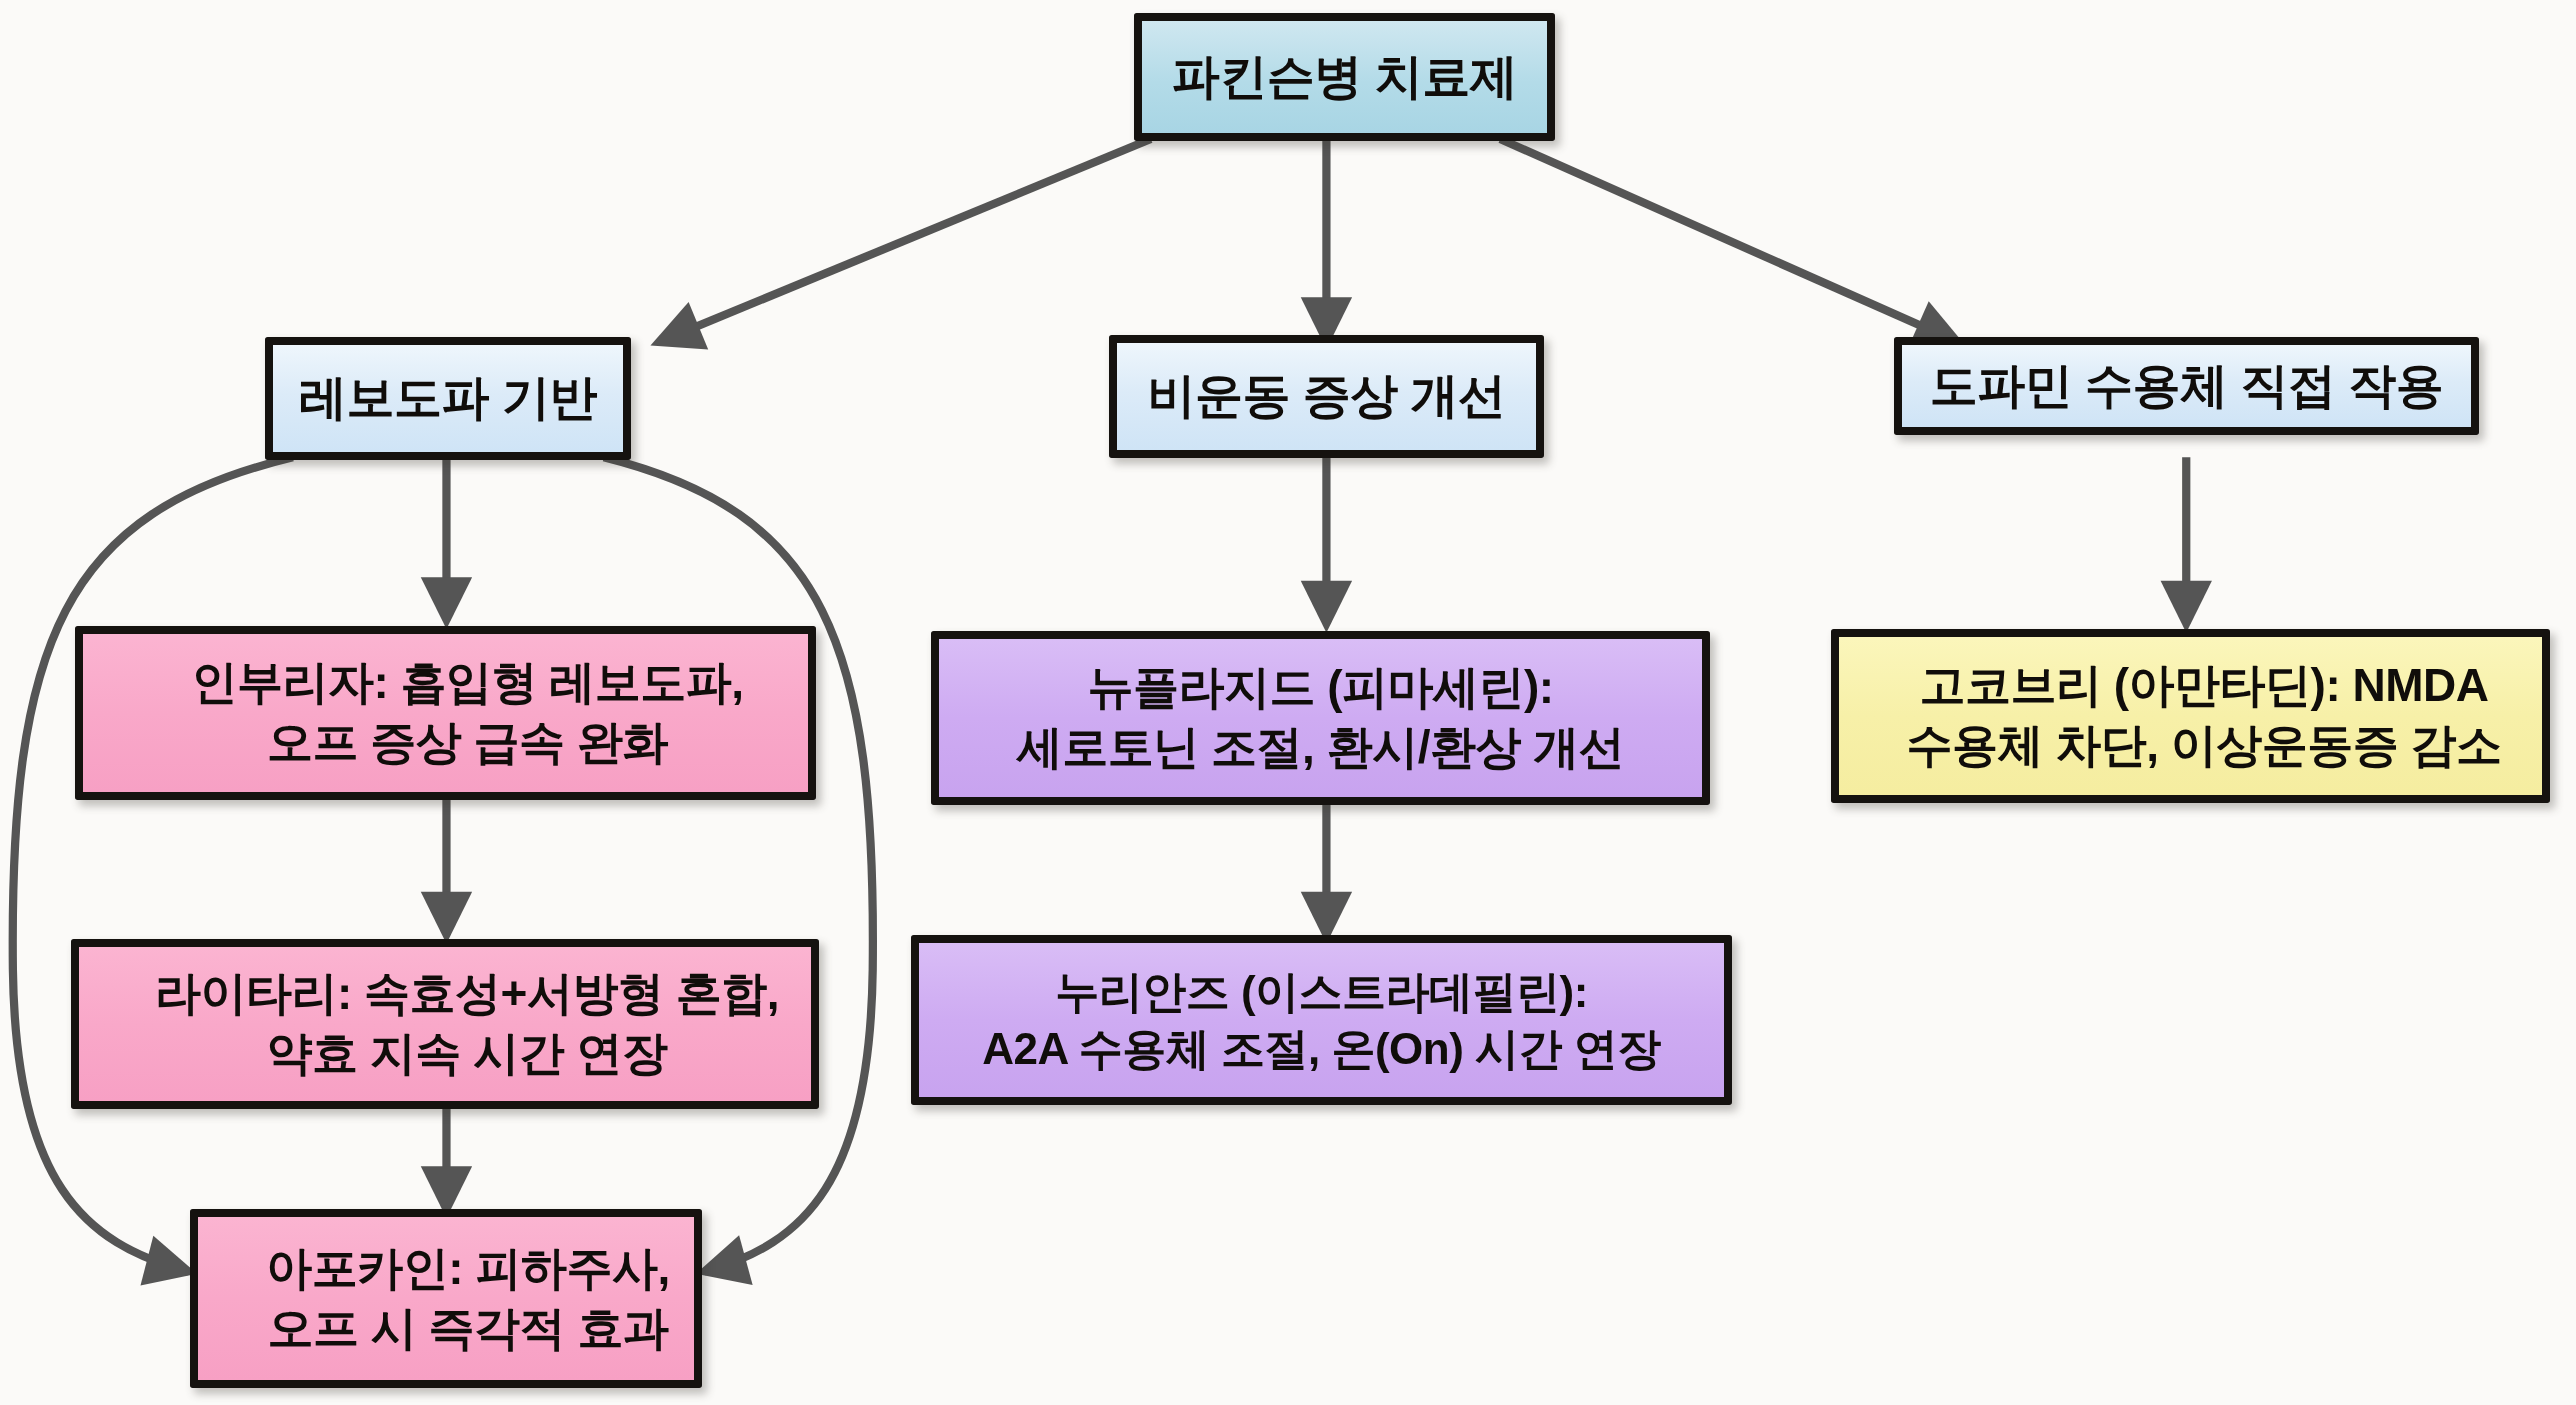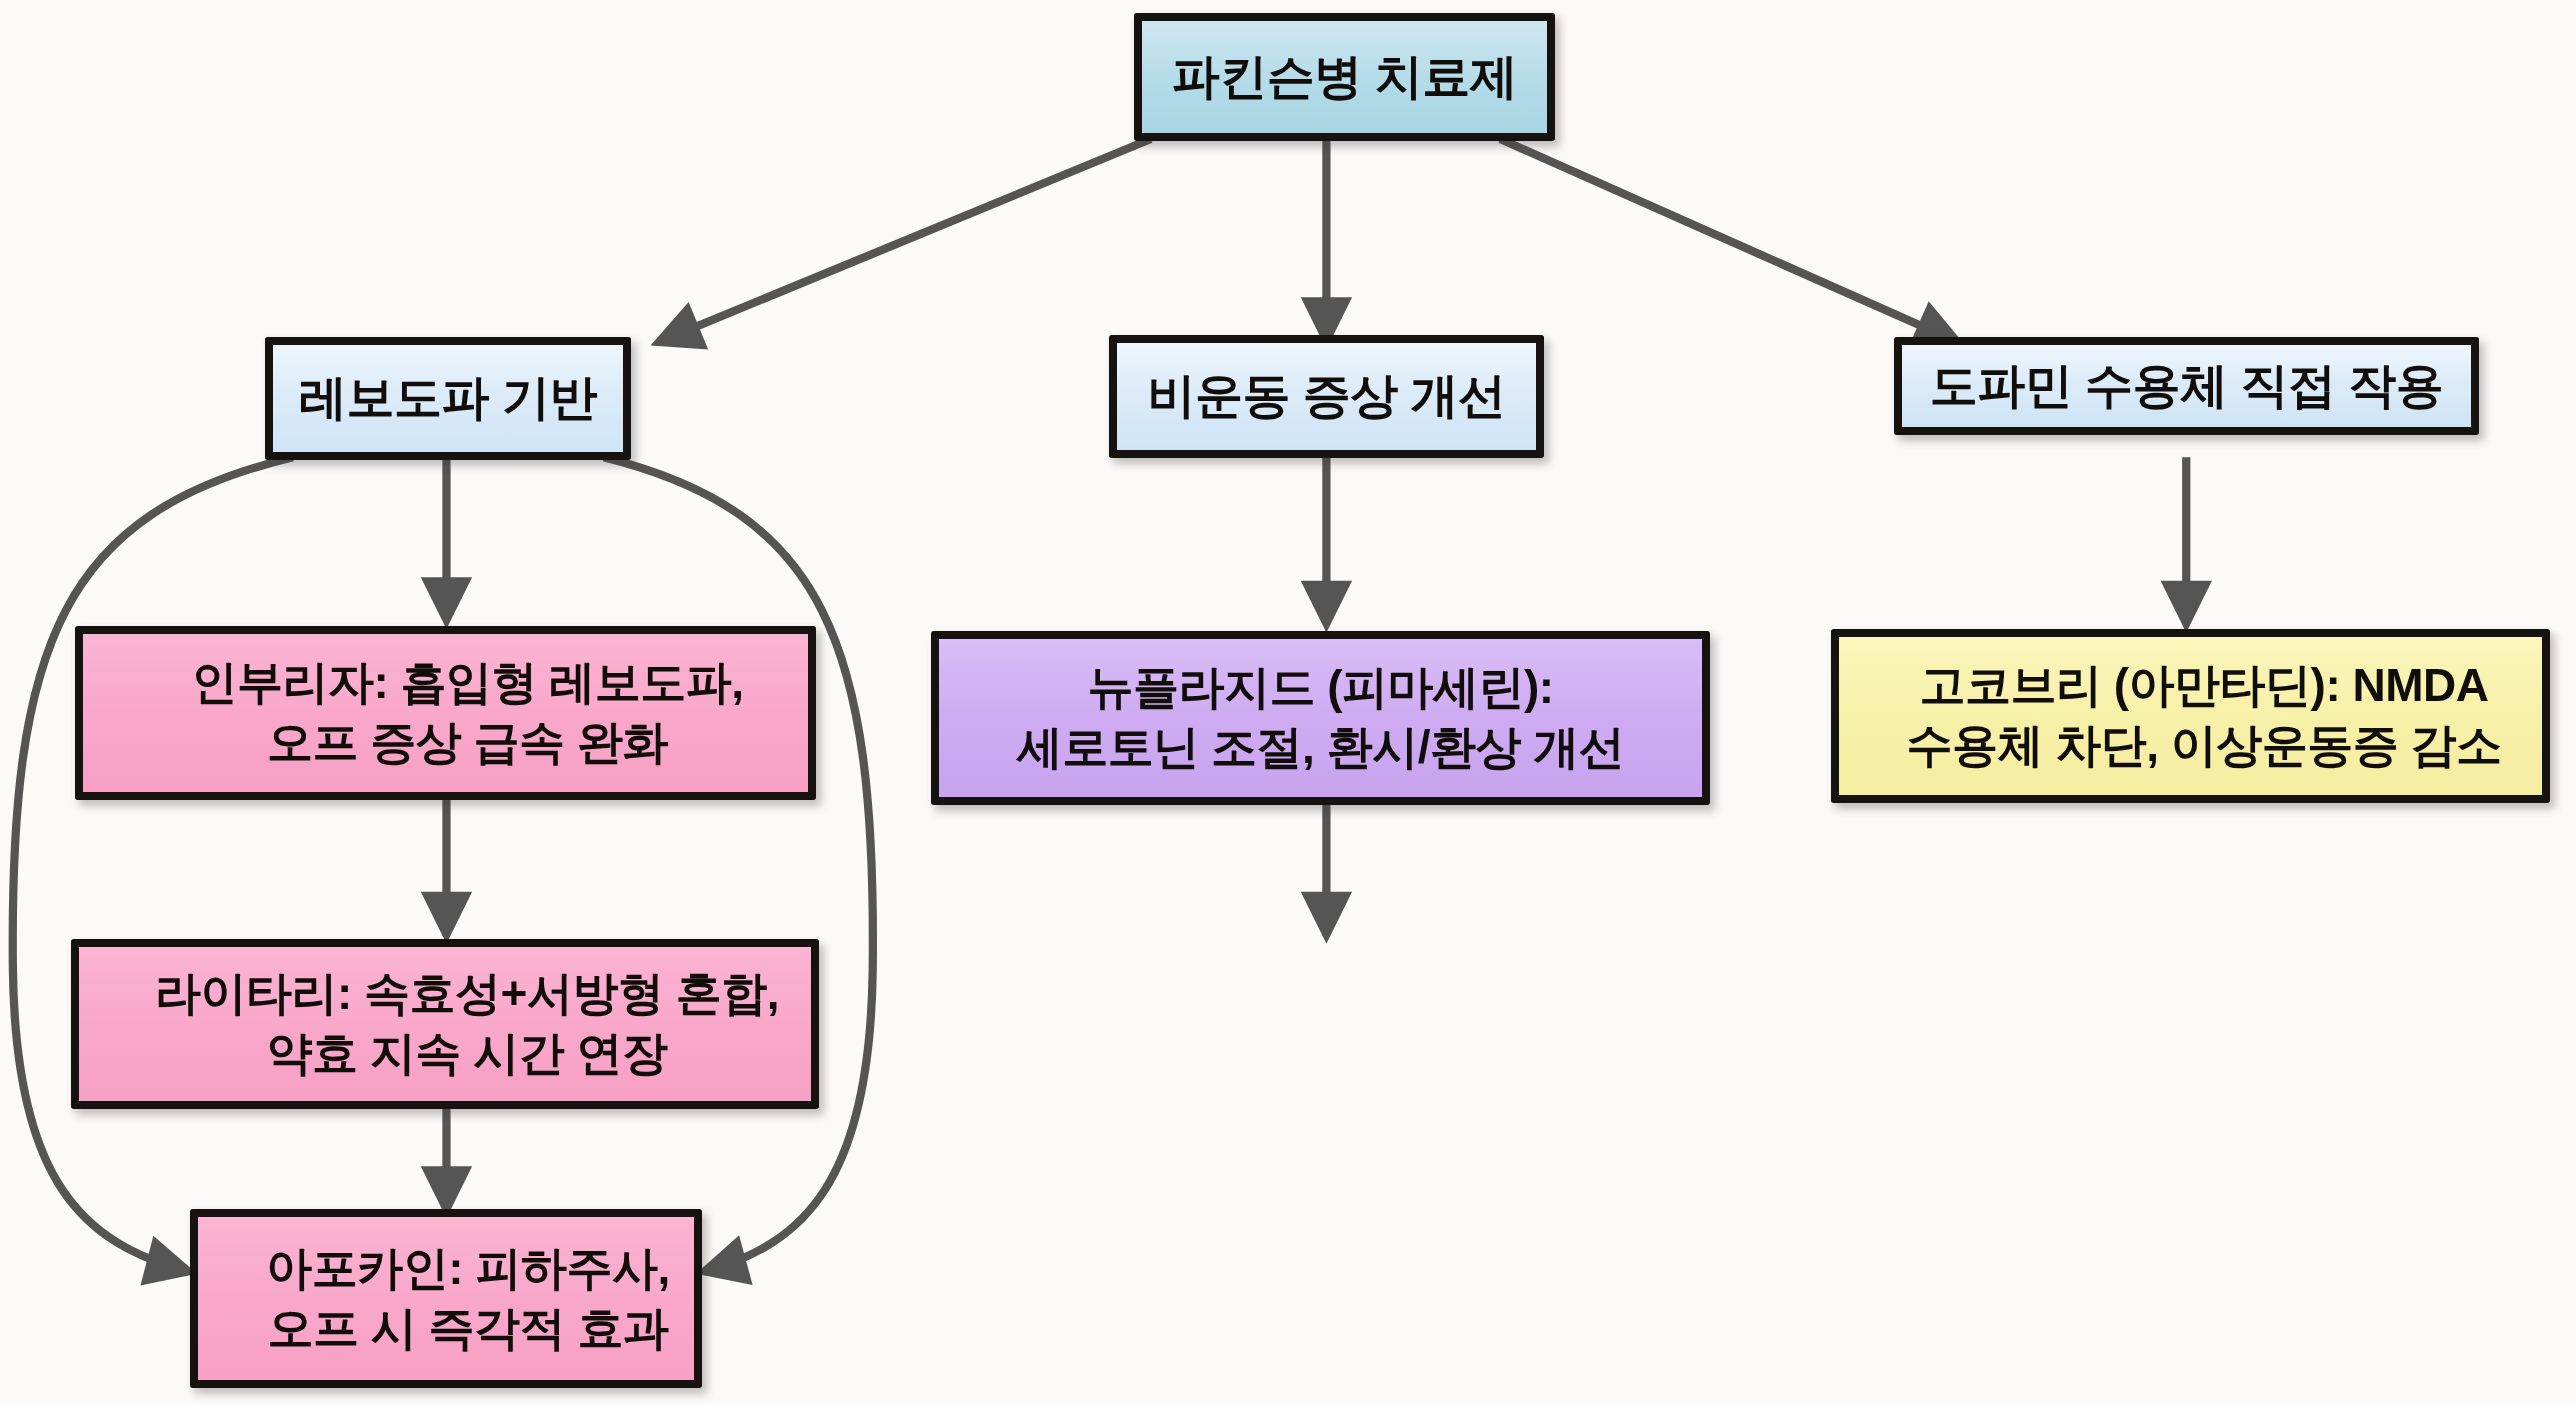--- a/index.html
+++ b/index.html
@@ -112,18 +112,20 @@
 
   <div class="node pink f50" style="left:71px; top:939px; width:748px; height:170px;">라이타리: 속효성+서방형 혼합,
 약효 지속 시간 연장</div>
 
   <div class="node pink f50" style="left:190px; top:1209px; width:512px; height:179px;">아포카인: 피하주사,
 오프 시 즉각적 효과</div>
 
   <div class="node purple f50" style="left:931px; top:631px; width:779px; height:174px;">뉴플라지드 (피마세린):
 세로토닌 조절, 환시/환상 개선</div>
 
+  <div class="node purple f48" style="left:911px; top:935px; width:821px; height:170px;">누리안즈 (이스트라데필린):
+A2A 수용체 조절, 온(On) 시간 연장</div>
 
   <div class="node yellow f50" style="left:1831px; top:629px; width:719px; height:174px;padding-left:27px;">고코브리 (아만타딘): NMDA
 수용체 차단, 이상운동증 감소</div>
 
 </div>
 
 
 </body></html>

